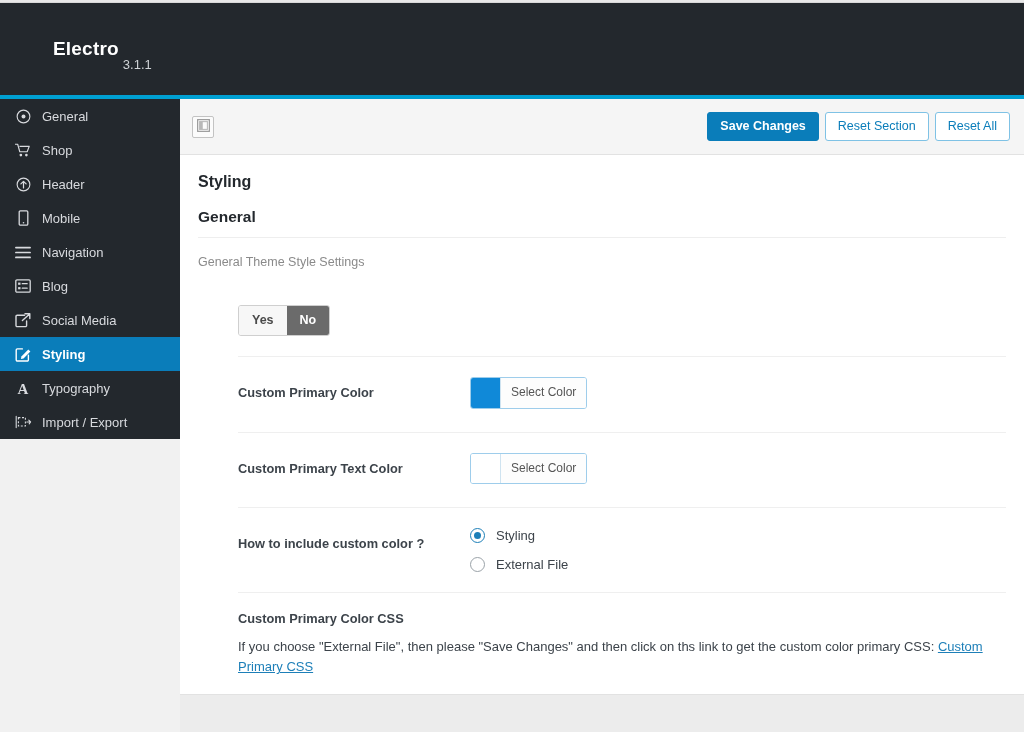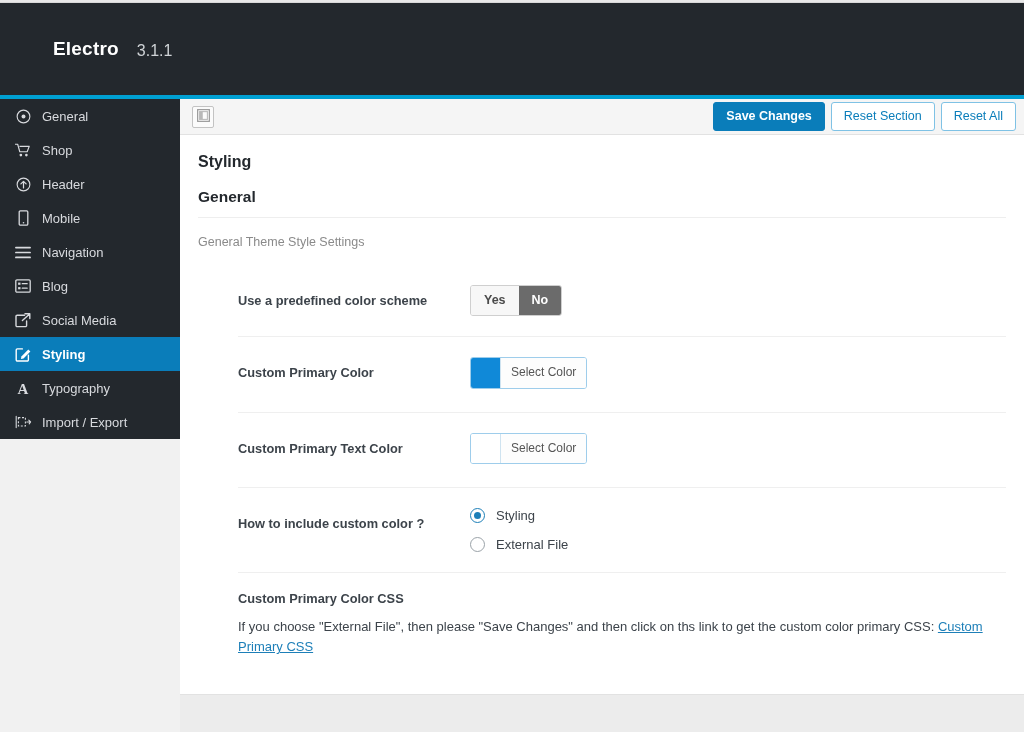--- a/index.html
+++ b/index.html
@@ -13,21 +13,21 @@
 
   
   .top-strip { height: 3px; background: #e8e8e8; border-bottom: 1px solid #d8d8d8; }
   .app-header {
     height: 92px; background: #23282d;
     display: flex; align-items: center;
     padding-left: 22px;
     position: relative;
   }
   .brand-name { color: #fff; font-size: 19px; font-weight: bold; letter-spacing: .2px; margin-left: 31px; }
-  .brand-version { color: #cfd3d6; font-size: 16px; margin-left: 18px; position: relative; top: 2px; }
+  .brand-version { color: #cfd3d6; font-size: 13px; margin-left: 4px; position: relative; top: 15px; }
   .accent-line { height: 4px; background: #00a0d2; }
 
   
   .body-wrap { display: flex; height: 633px; }
 
   
   .sidebar { width: 180px; background: #f1f1f1; flex: 0 0 180px; }
   .menu { background: #23282d; }
   .menu-item {
     display: flex; align-items: center;
@@ -39,24 +39,24 @@
     width: 22px; flex: 0 0 22px; margin-right: 8px;
     display: flex; align-items: center; justify-content: center;
     color: #d8dade;
   }
   .menu-item.active .menu-ico { color: #fff; }
   .menu-ico svg { display: block; }
 
   
   .content { flex: 1; background: #fff; display: flex; flex-direction: column; min-width: 0; }
   .content-toolbar {
-    height: 36px; background: #f5f5f5;
+    height: 56px; background: #f5f5f5;
     border-bottom: 1px solid #e2e2e2;
     display: flex; align-items: center; justify-content: space-between;
-    padding: 0 8px 0 12px;
+    padding: 0 14px 0 12px;
   }
   .collapse-btn {
     width: 22px; height: 22px;
     border: 1px solid #c3c3c3; background: #fbfbfb;
     border-radius: 2px;
     display: flex; align-items: center; justify-content: center;
     cursor: pointer;
   }
   .toolbar-actions { display: flex; }
   .btn {
@@ -275,21 +275,20 @@
     </div>
 
     <div class="panel">
       <div class="page-title">Styling</div>
       <div class="section-title">General</div>
       <div class="section-desc">General Theme Style Settings</div>
 
       <div class="fields">
 
         <div class="field-row">
-          <div class="field-label">Use a predefined color scheme</div>
           <div class="field-control">
             <div class="toggle">
               <span>Yes</span>
               <span class="on">No</span>
             </div>
           </div>
         </div>
 
         <div class="field-row">
           <div class="field-label">Custom Primary Color</div>

